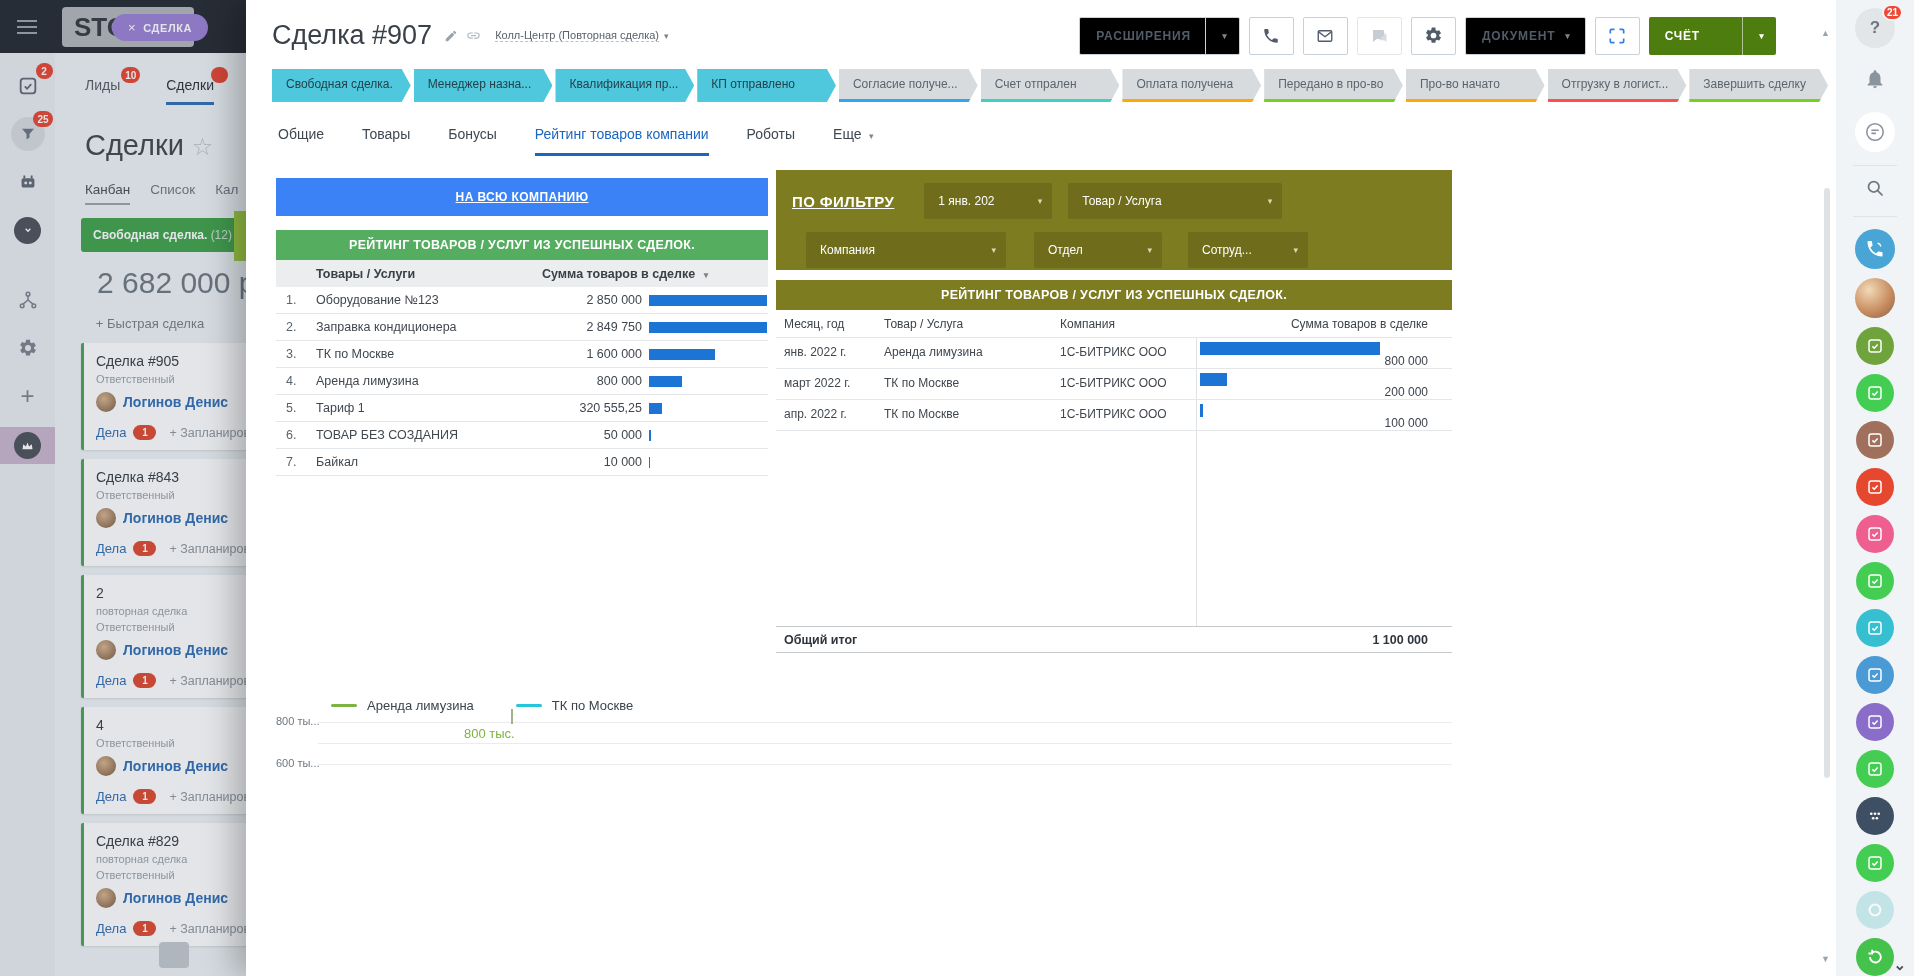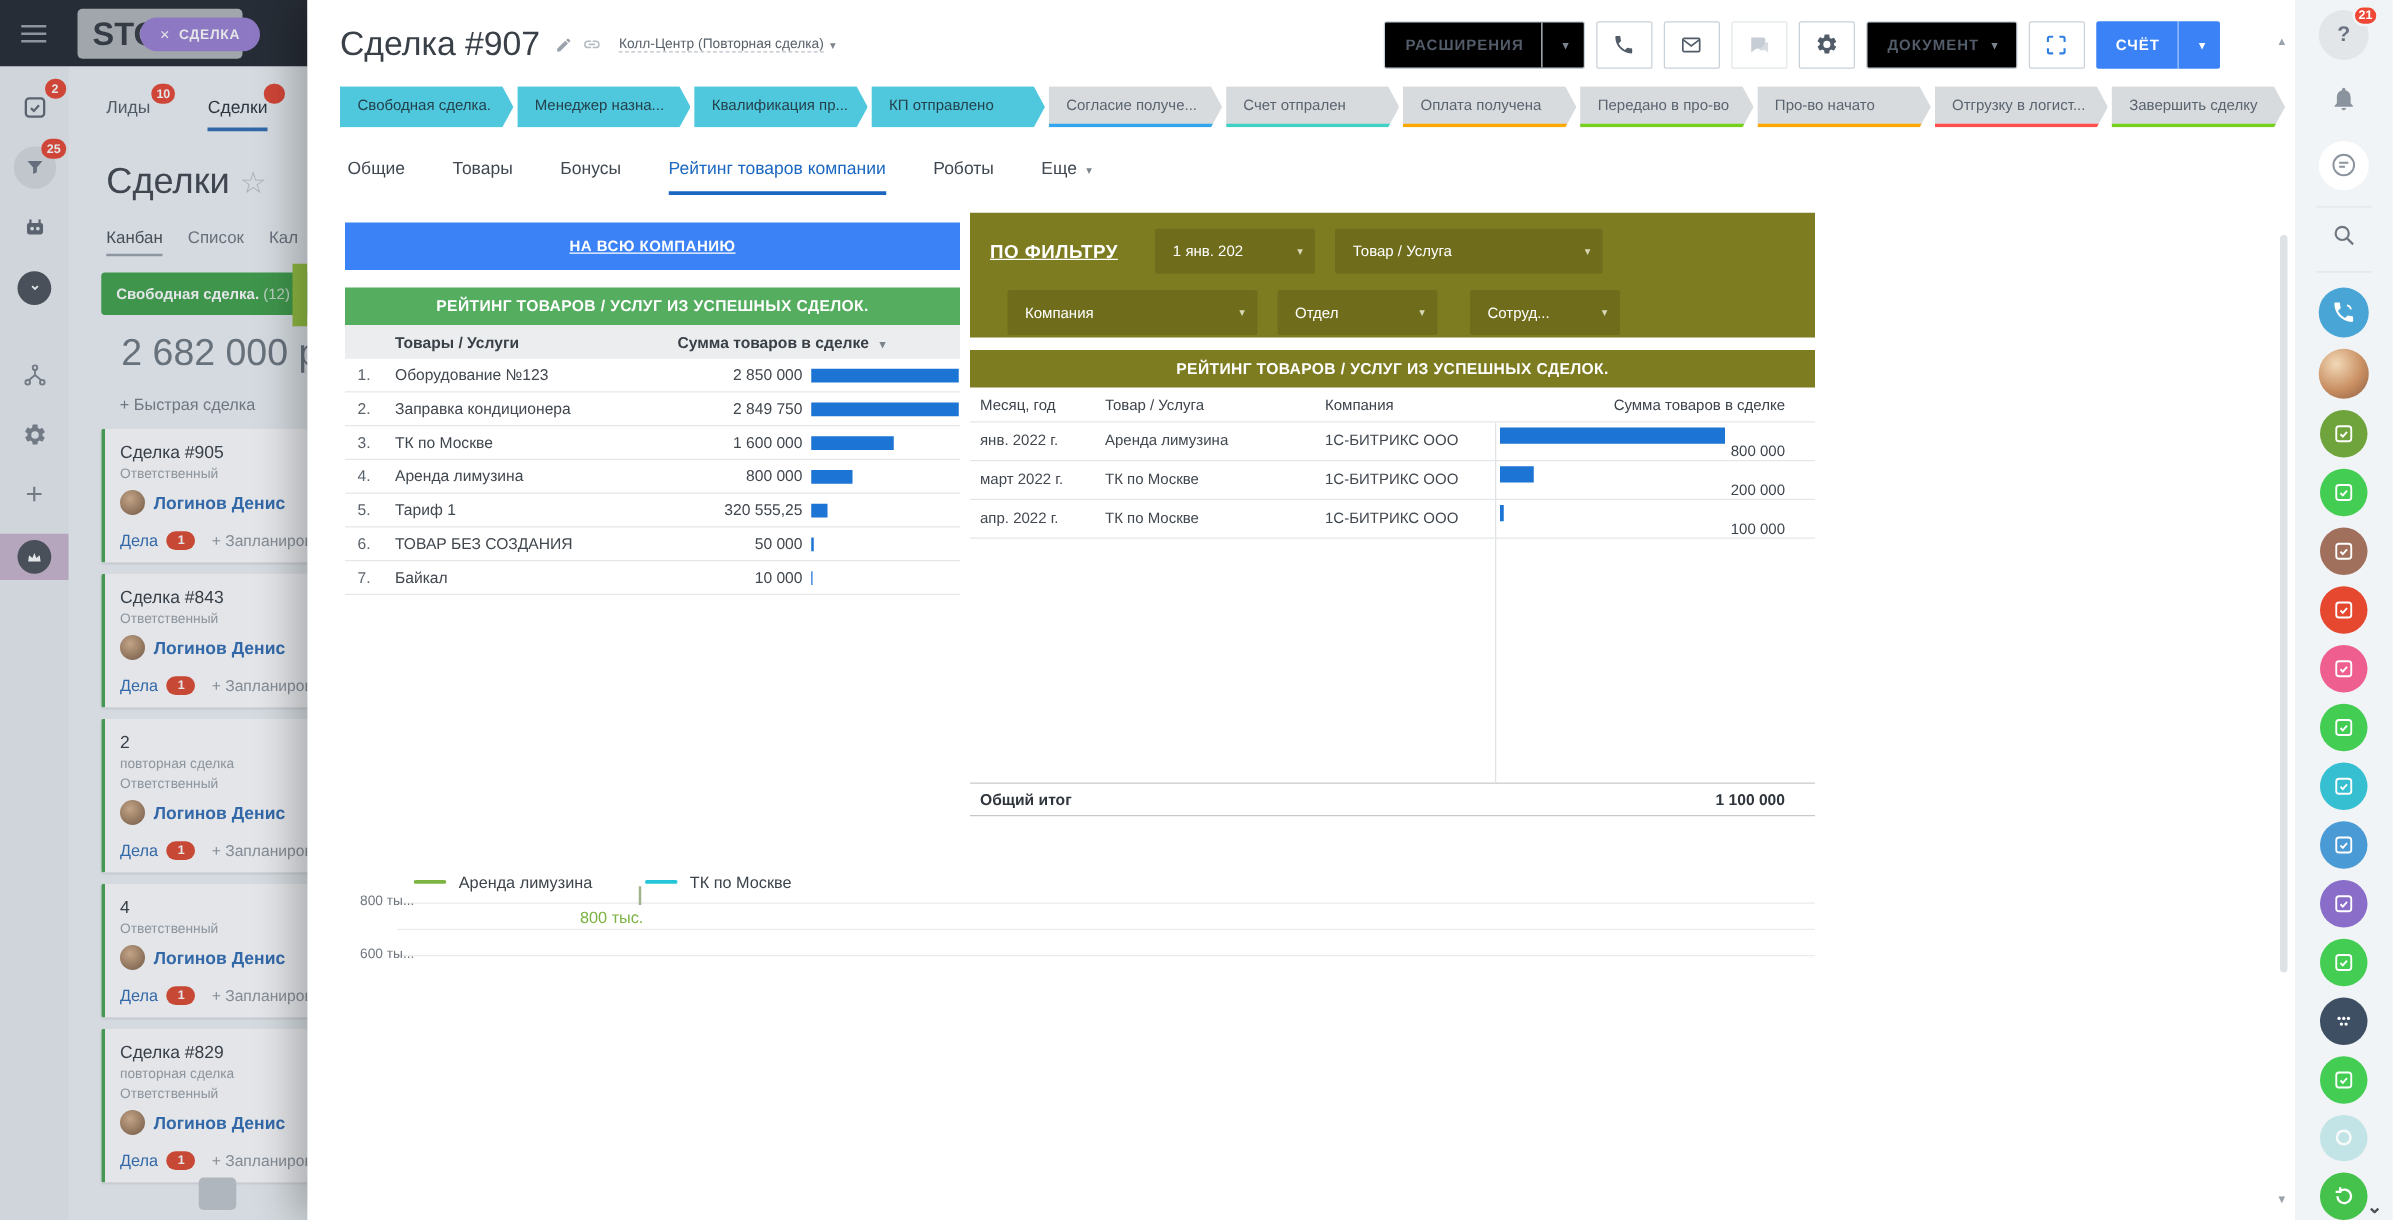--- a/index.html
+++ b/index.html
@@ -75,21 +75,21 @@
   .caret { font-size:9px; color:#7c848d; margin-left:5px; }
   .s-actions { margin-left:auto; display:flex; gap:9px; align-items:center; margin-right:40px; }
   .btn { height:38px; border:1px solid #c9d1d8; border-radius:2px; background:#000000; color:#535c69; font-size:12px;
          font-weight:bold; letter-spacing:.8px; display:flex; align-items:center; padding:0 0 0 16px; cursor:pointer; white-space:nowrap; }
   .btn .split { width:34px; height:100%; border-left:1px solid #c9d1d8; margin-left:14px; display:flex; align-items:center; justify-content:center; }
   .btn.nosplit { padding-right:14px; }
   .btn.nosplit .inner-caret { margin-left:10px; }
   .icon-btn { width:45px; height:38px; border:1px solid #c9d1d8; border-radius:2px; background:#fff; display:flex;
               align-items:center; justify-content:center; cursor:pointer; }
   .icon-btn.disabled { border-color:#e2e7ea; }
-  .btn-invoice { background:#3b82f6; border:none; color:#fff; }
+  .btn-invoice { background:#4d7c0f; border:none; color:#fff;gap:28px; }
   .btn-invoice .split { border-left:1px solid rgba(255,255,255,.55); }
   .btn-invoice .caret { color:#fff; }
 
   .s-stages { display:flex; gap:3px; margin:13px 8px 0 26px; height:33px; }
   .stage { flex:1; position:relative; background:#d8dbde; color:#5a646f; font-size:12px; display:flex; align-items:center;
            padding:0 6px 3px 14px; white-space:nowrap; overflow:hidden; cursor:pointer;
            clip-path:polygon(0 0, calc(100% - 9px) 0, 100% 50%, calc(100% - 9px) 100%, 0 100%); }
   .stage.done { background:#4fc8dd; color:#23424c; }
   .stage .ustrip { position:absolute; left:0; right:0; bottom:0; height:3px; }
 
@@ -144,21 +144,21 @@
               font-weight:bold; font-size:12.5px; color:#2f353c; }
   .rp-total .lbl { flex:1; padding-left:8px; }
   .rp-total .tv { padding-right:24px; }
 
   
   .chart { position:absolute; left:0; top:525px; width:1180px; height:73px; }
   .legend { display:flex; gap:42px; padding-left:55px; align-items:center; height:20px; }
   .leg-item { display:flex; align-items:center; gap:10px; font-size:13px; color:#3c434b; white-space:nowrap; }
   .leg-swatch { width:26px; height:3px; border-radius:2px; }
   .gridline { position:absolute; left:42px; right:4px; height:1px; background:#e9ebed; }
-  .ylab { position:absolute; left:12px; width:38px; text-align:right; font-size:11px; color:#6f767e; white-space:nowrap; }
+  .ylab { position:absolute; left:0; width:38px; text-align:right; font-size:11px; color:#6f767e; white-space:nowrap; }
   .pt-tick { position:absolute; left:235px; top:14px; width:2px; height:15px; background:#9fb48a; }
   .pt-note { position:absolute; left:188px; top:31px; font-size:13px; color:#7cb342; }
 
   
   .s-scroll { position:absolute; right:2px; top:0; bottom:0; width:15px; }
   .s-scroll .up { position:absolute; top:28px; left:2px; font-size:9px; color:#9aa2ab; cursor:pointer; }
   .s-scroll .dn { position:absolute; bottom:12px; left:2px; font-size:9px; color:#9aa2ab; cursor:pointer; }
   .s-thumb { position:absolute; top:188px; height:590px; right:4px; width:6px; background:#dfe2e5; border-radius:3px; cursor:pointer; }
 
   
@@ -557,21 +557,21 @@
             <div class="dd" style="width: 214px; margin-left: 16px;">
               <span>Товар / Услуга</span>
               <span class="caret">▾</span>
             </div>
           </div>
         <div class="rp-frow" id="frow2">
             <div class="dd" style="width: 200px;">
               <span>Компания</span>
               <span class="caret">▾</span>
             </div>
-            <div class="dd" style="width: 128px; margin-left: 16px; text-align: right;">
+            <div class="dd" style="width: 128px; margin-left: 28px; text-align: right;">
               <span>Отдел</span>
               <span class="caret">▾</span>
             </div>
             <div class="dd" style="width: 120px; margin-left: 26px;">
               <span>Сотруд...</span>
               <span class="caret">▾</span>
             </div>
           </div>
       </div>
       <div class="rp-head">РЕЙТИНГ ТОВАРОВ / УСЛУГ ИЗ УСПЕШНЫХ СДЕЛОК.</div>

